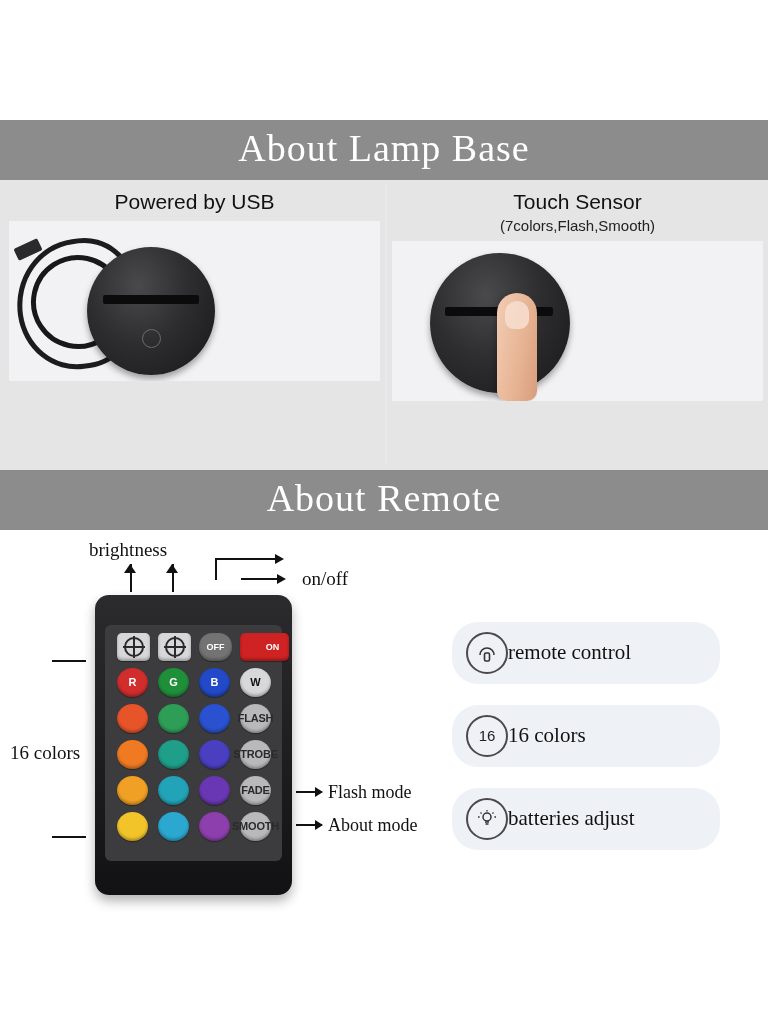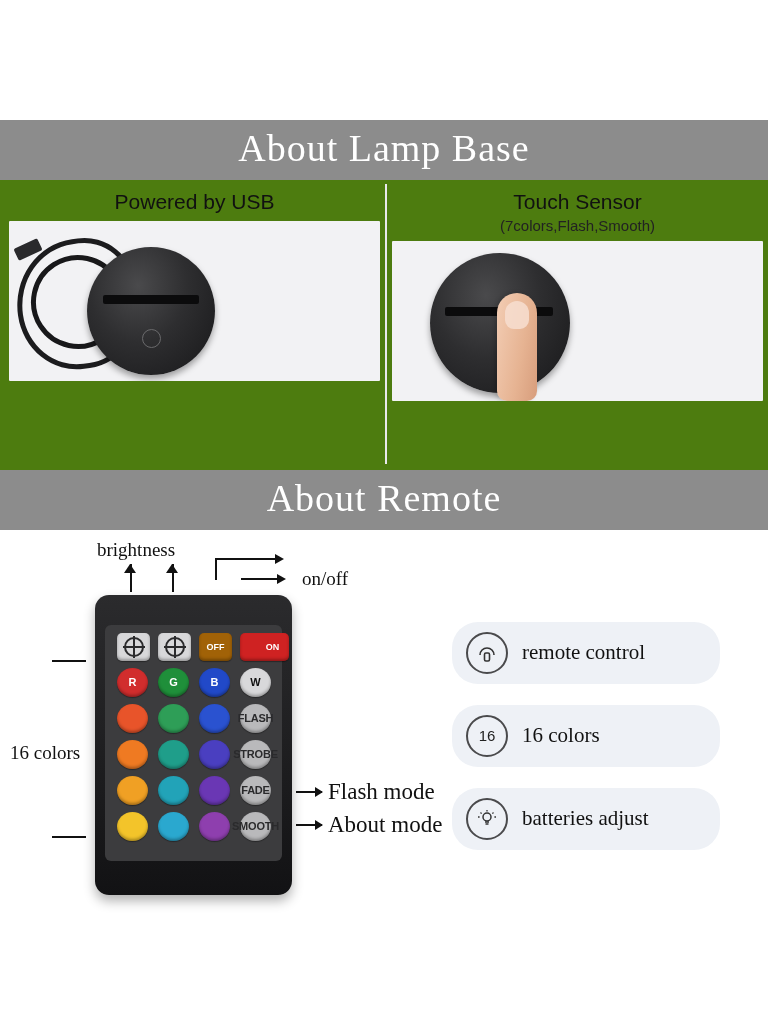--- a/index.html
+++ b/index.html
@@ -25,21 +25,21 @@
     letter-spacing: 1px;
     padding: 8px 0 10px 0;
     line-height: 1.1;
   }
   #banner-lamp { margin-top: 120px; }
   #banner-remote { margin-top: 0; }
 
   
   .lamp-row {
     display: flex;
-    background: #4d7c0f;
+    background: #e5e5e5;
     padding: 4px 0 6px 4px;
     box-sizing: border-box;
     height: 290px;
   }
   .lamp-cell {
     flex: 1;
     display: flex;
     flex-direction: column;
     align-items: center;
     padding: 4px 5px 0 5px;
@@ -211,21 +211,21 @@
     font-weight: bold;
     color: #fff;
     box-shadow: inset 0 -2px 3px rgba(0,0,0,.3), 0 1px 1px rgba(0,0,0,.35);
   }
   .rbtn.round {
     width: 31px; height: 29px;
     border-radius: 50%;
     font-size: 11px;
   }
   .rbtn.grey { background: #d8d8da; color:#111; }
-  .rbtn.dark { background:#a16207; }
+  .rbtn.dark { background:#737373;border-radius:13px; }
   .rbtn.red  { background:#cf2222;padding-left:16px; }
   .icon-sun {
     width: 16px; height: 16px;
     border-radius: 50%;
     border: 2px solid #2a2a2c;
     position: relative;
   }
   .icon-sun::before, .icon-sun::after {
     content:"";
     position:absolute; left:50%; top:50%;
@@ -282,35 +282,34 @@
     display: flex;
     align-items: center;
     justify-content: center;
     flex: 0 0 auto;
     background: #eef1f6;
     font-size: 15px;
     color: #222;
     font-family: "Liberation Sans", sans-serif;
   }
   .chip-label {
-    margin-left: 14px;
     font-family: "Liberation Serif", serif;
     font-size: 21px;
     color: #111;
   }
   .mode-list {
     position: absolute;
     left: 296px; top: 246px;
   }
   .mode-item {
     display: flex;
     align-items: center;
     height: 33px;
     font-family: "Liberation Serif", serif;
-    font-size: 23px;
+    font-size: 18px;
     color: #111;
   }
   .mode-arrow {
     width: 26px; height: 2px;
     background: #111;
     position: relative;
     margin-right: 6px;
   }
   .mode-arrow::after {
     content:"";
@@ -350,21 +349,21 @@
       <div class="nail"></div>
     </div>
   </div>
 
 </div>
 
 <div class="banner" id="banner-remote">About  Remote</div>
 
 <div class="remote-area">
 
-  <div class="lbl" style="left:97px; top:9px;">brightness</div>
+  <div class="lbl" style="left:89px; top:9px;">brightness</div>
   <div class="lbl" style="left:302px; top:38px;">on/off</div>
   <div class="lbl" style="left:10px; top:212px;">16 colors</div>
 
   <div class="arrow-line" style="left:130px; top:34px; width:2px; height:28px;"></div>
   <div class="arrow-line" style="left:124px; top:34px; width:0; height:0; background:none; border-left:6px solid transparent; border-right:6px solid transparent; border-bottom:9px solid #111;"></div>
   <div class="arrow-line" style="left:172px; top:34px; width:2px; height:28px;"></div>
   <div class="arrow-line" style="left:166px; top:34px; width:0; height:0; background:none; border-left:6px solid transparent; border-right:6px solid transparent; border-bottom:9px solid #111;"></div>
 
   <div class="arrow-line" style="left:215px; top:28px; width:62px; height:2px;"></div>
   <div class="arrow-line" style="left:215px; top:28px; width:2px; height:22px;"></div>

